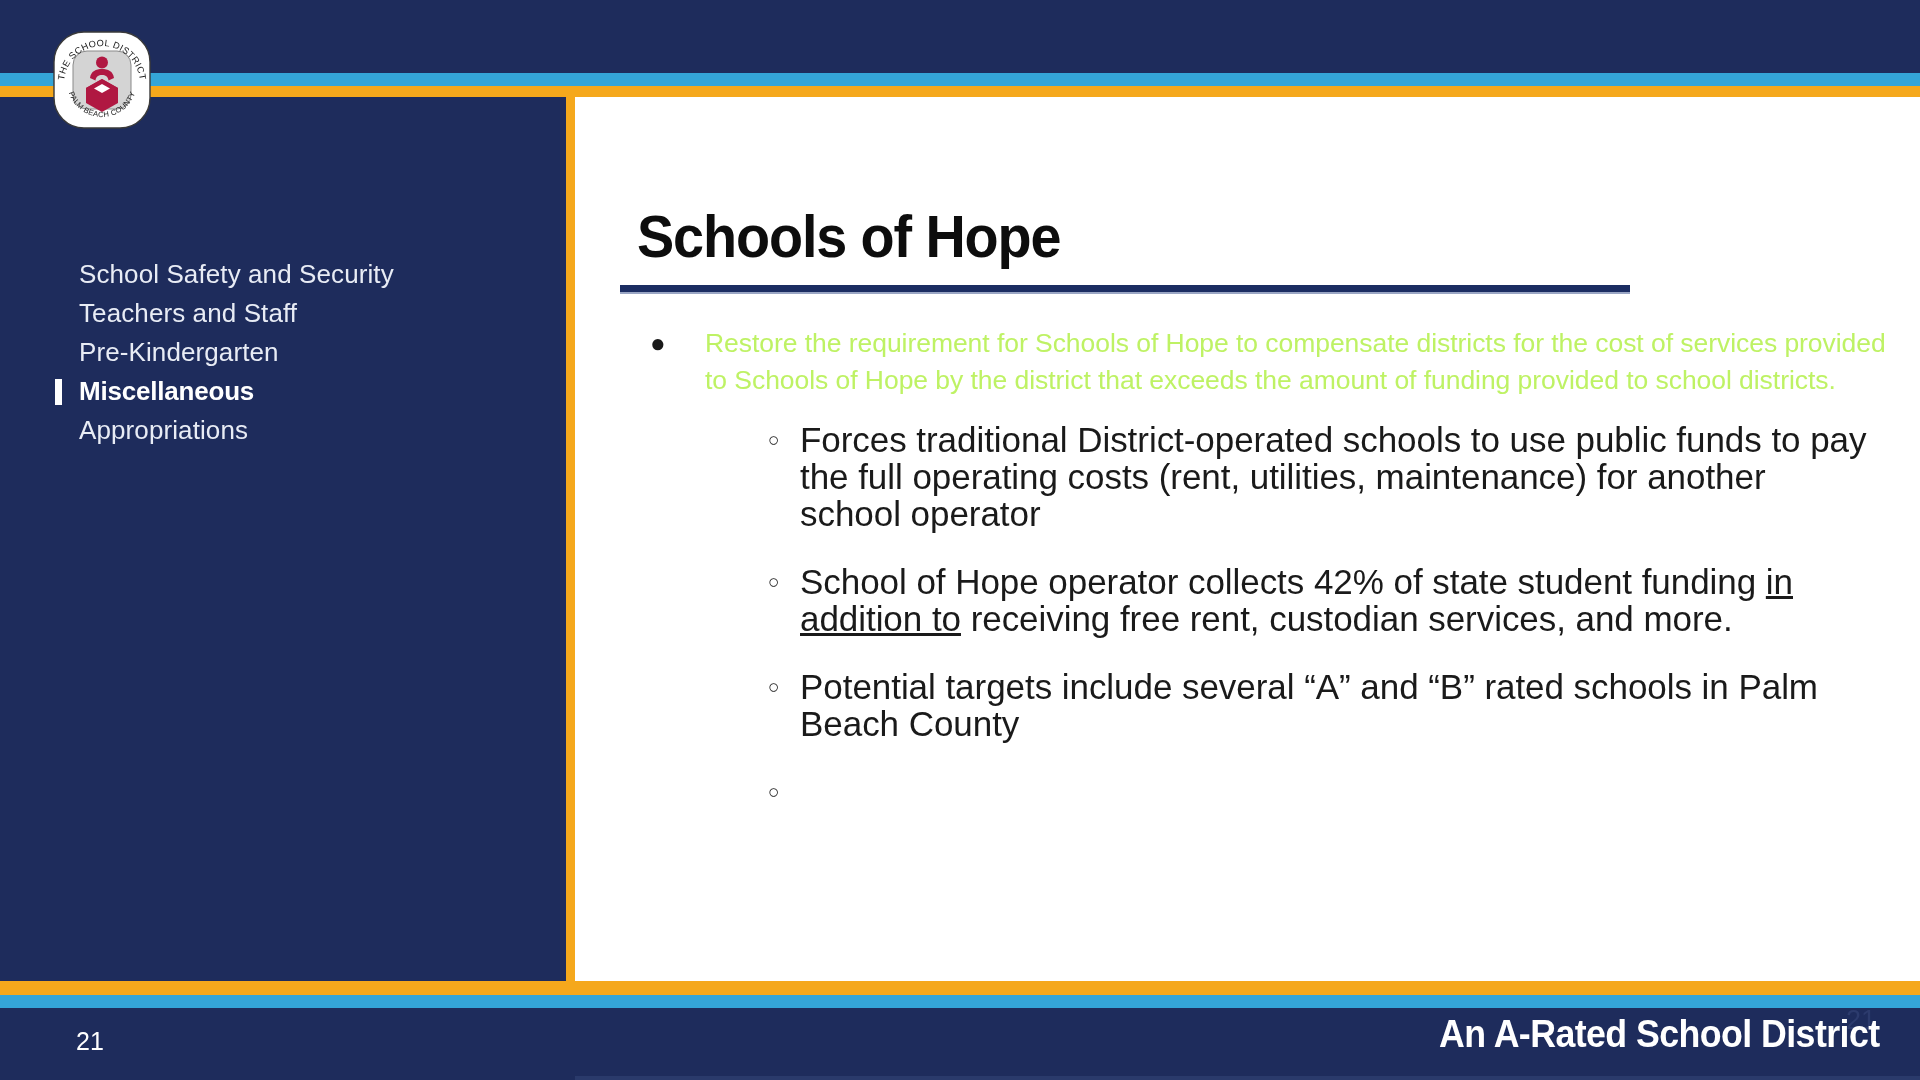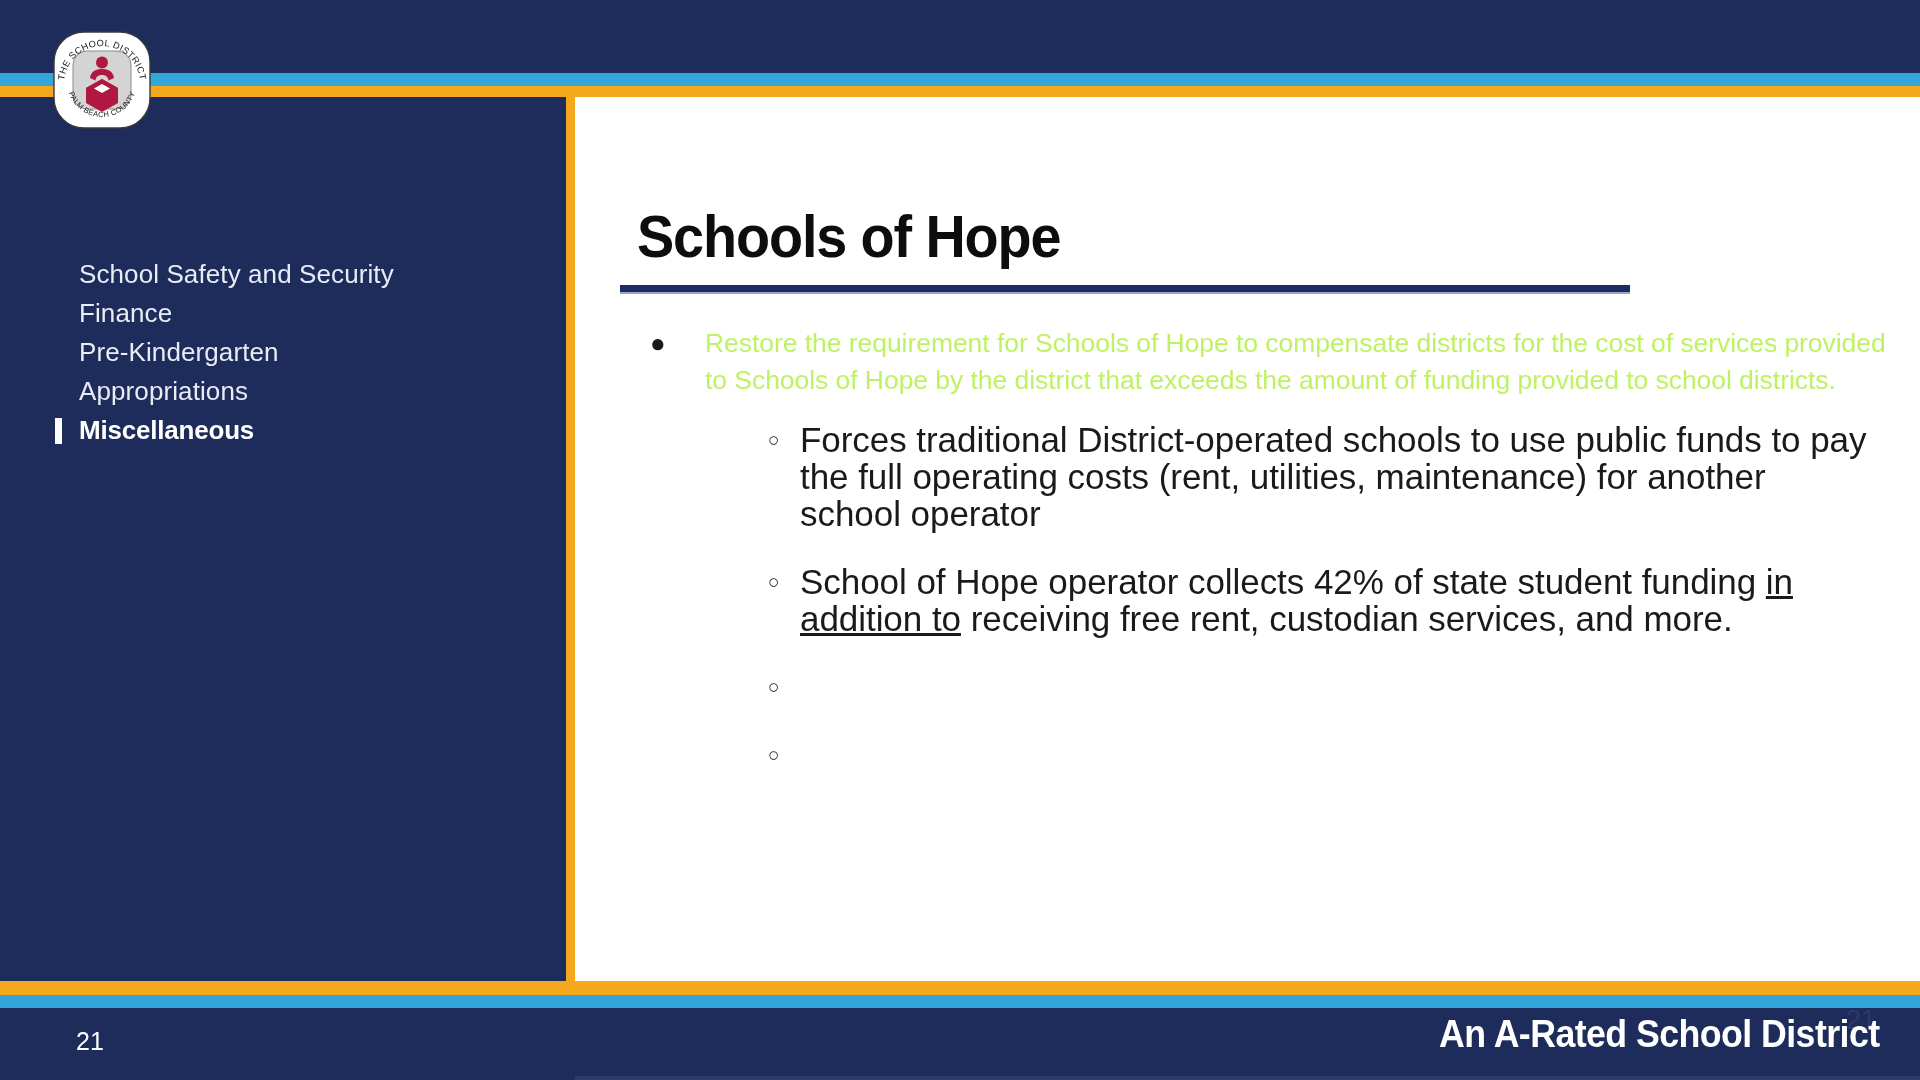--- a/index.html
+++ b/index.html
@@ -291,31 +291,31 @@
         <textPath href="#arcBot" startOffset="50%" text-anchor="middle">PALM BEACH COUNTY</textPath>
       </text>
     </svg>
   </div>
 
   <div class="nav-list">
     <div class="nav-item">
       <span>School Safety and Security</span>
     </div>
     <div class="nav-item">
-      <span>Finance</span>
+      <span>Teachers and Staff</span>
     </div>
     <div class="nav-item">
       <span>Pre-Kindergarten</span>
-    </div>
-    <div class="nav-item">
-      <span>Appropriations</span>
     </div>
     <div class="nav-item active">
       <span class="active-bar"></span>
       <span>Miscellaneous</span>
+    </div>
+    <div class="nav-item">
+      <span>Appropriations</span>
     </div>
   </div>
 
   <div class="title">Schools of Hope</div>
   <div class="title-rule"></div>
   <div class="title-rule-shadow"></div>
 
   <div class="body">
 
     <div class="lvl1">
@@ -330,20 +330,21 @@
         <span class="text">Forces traditional District-operated schools to use public funds to pay the full operating costs (rent, utilities, maintenance) for another school operator</span>
       </div>
 
       <div class="lvl2">
         <span class="marker">○</span>
         <span class="text"><span>School of Hope operator collects 42% of state student funding </span><span class="u">in addition to</span><span> receiving free rent, custodian services, and more.</span></span>
       </div>
 
       <div class="lvl2">
         <span class="marker">○</span>
+        <span class="text">Potential targets include several “A” and “B” rated schools in Palm Beach County</span>
       </div>
 
       <div class="lvl2">
         <span class="marker">○</span>
       </div>
 
     </div>
   </div>
 
   <div class="footer"></div>

